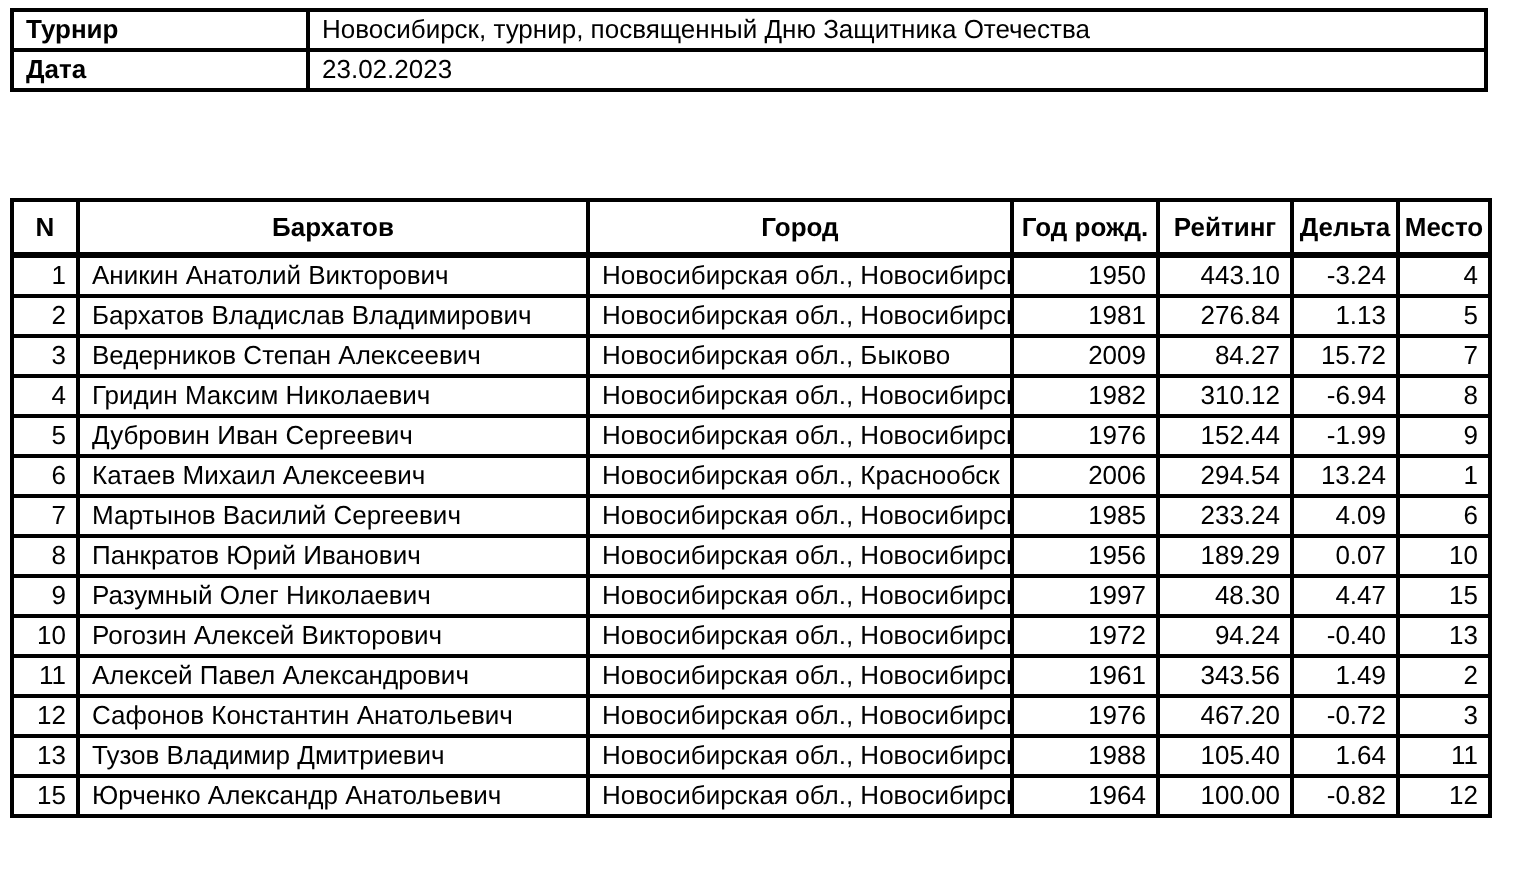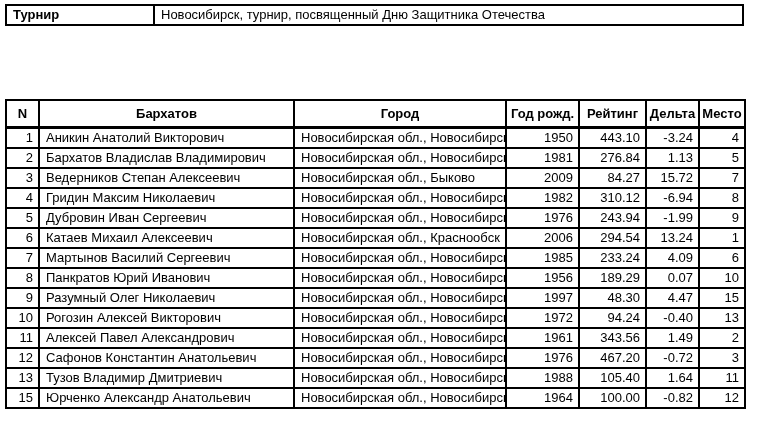--- a/index.html
+++ b/index.html
@@ -65,20 +65,24 @@
 
   <table class="info-table">
     <colgroup>
       <col style="width:148px">
       <col>
     </colgroup>
     <tbody>
         <tr>
           <td class="label cell-left">Турнир</td>
           <td class="value cell-left">Новосибирск, турнир, посвященный Дню Защитника Отечества</td>
+        </tr>
+        <tr>
+          <td class="label cell-left">Дата</td>
+          <td class="value cell-left">23.02.2023</td>
         </tr>
       </tbody>
   </table>
 
   <table class="results-table">
     <colgroup>
         <col style="width: 33px;">
         <col style="width: 255px;">
         <col style="width: 212px;">
         <col style="width: 73px;">
@@ -132,21 +136,21 @@
           <td class="cell-right">1982</td>
           <td class="cell-right">310.12</td>
           <td class="cell-right">-6.94</td>
           <td class="cell-right">8</td>
         </tr>
         <tr>
           <td class="cell-right">5</td>
           <td class="cell-left">Дубровин Иван Сергеевич</td>
           <td class="cell-left">Новосибирская обл., Новосибирск</td>
           <td class="cell-right">1976</td>
-          <td class="cell-right">243.94</td>
+          <td class="cell-right">152.44</td>
           <td class="cell-right">-1.99</td>
           <td class="cell-right">9</td>
         </tr>
         <tr>
           <td class="cell-right">6</td>
           <td class="cell-left">Катаев Михаил Алексеевич</td>
           <td class="cell-left">Новосибирская обл., Краснообск</td>
           <td class="cell-right">2006</td>
           <td class="cell-right">294.54</td>
           <td class="cell-right">13.24</td>

